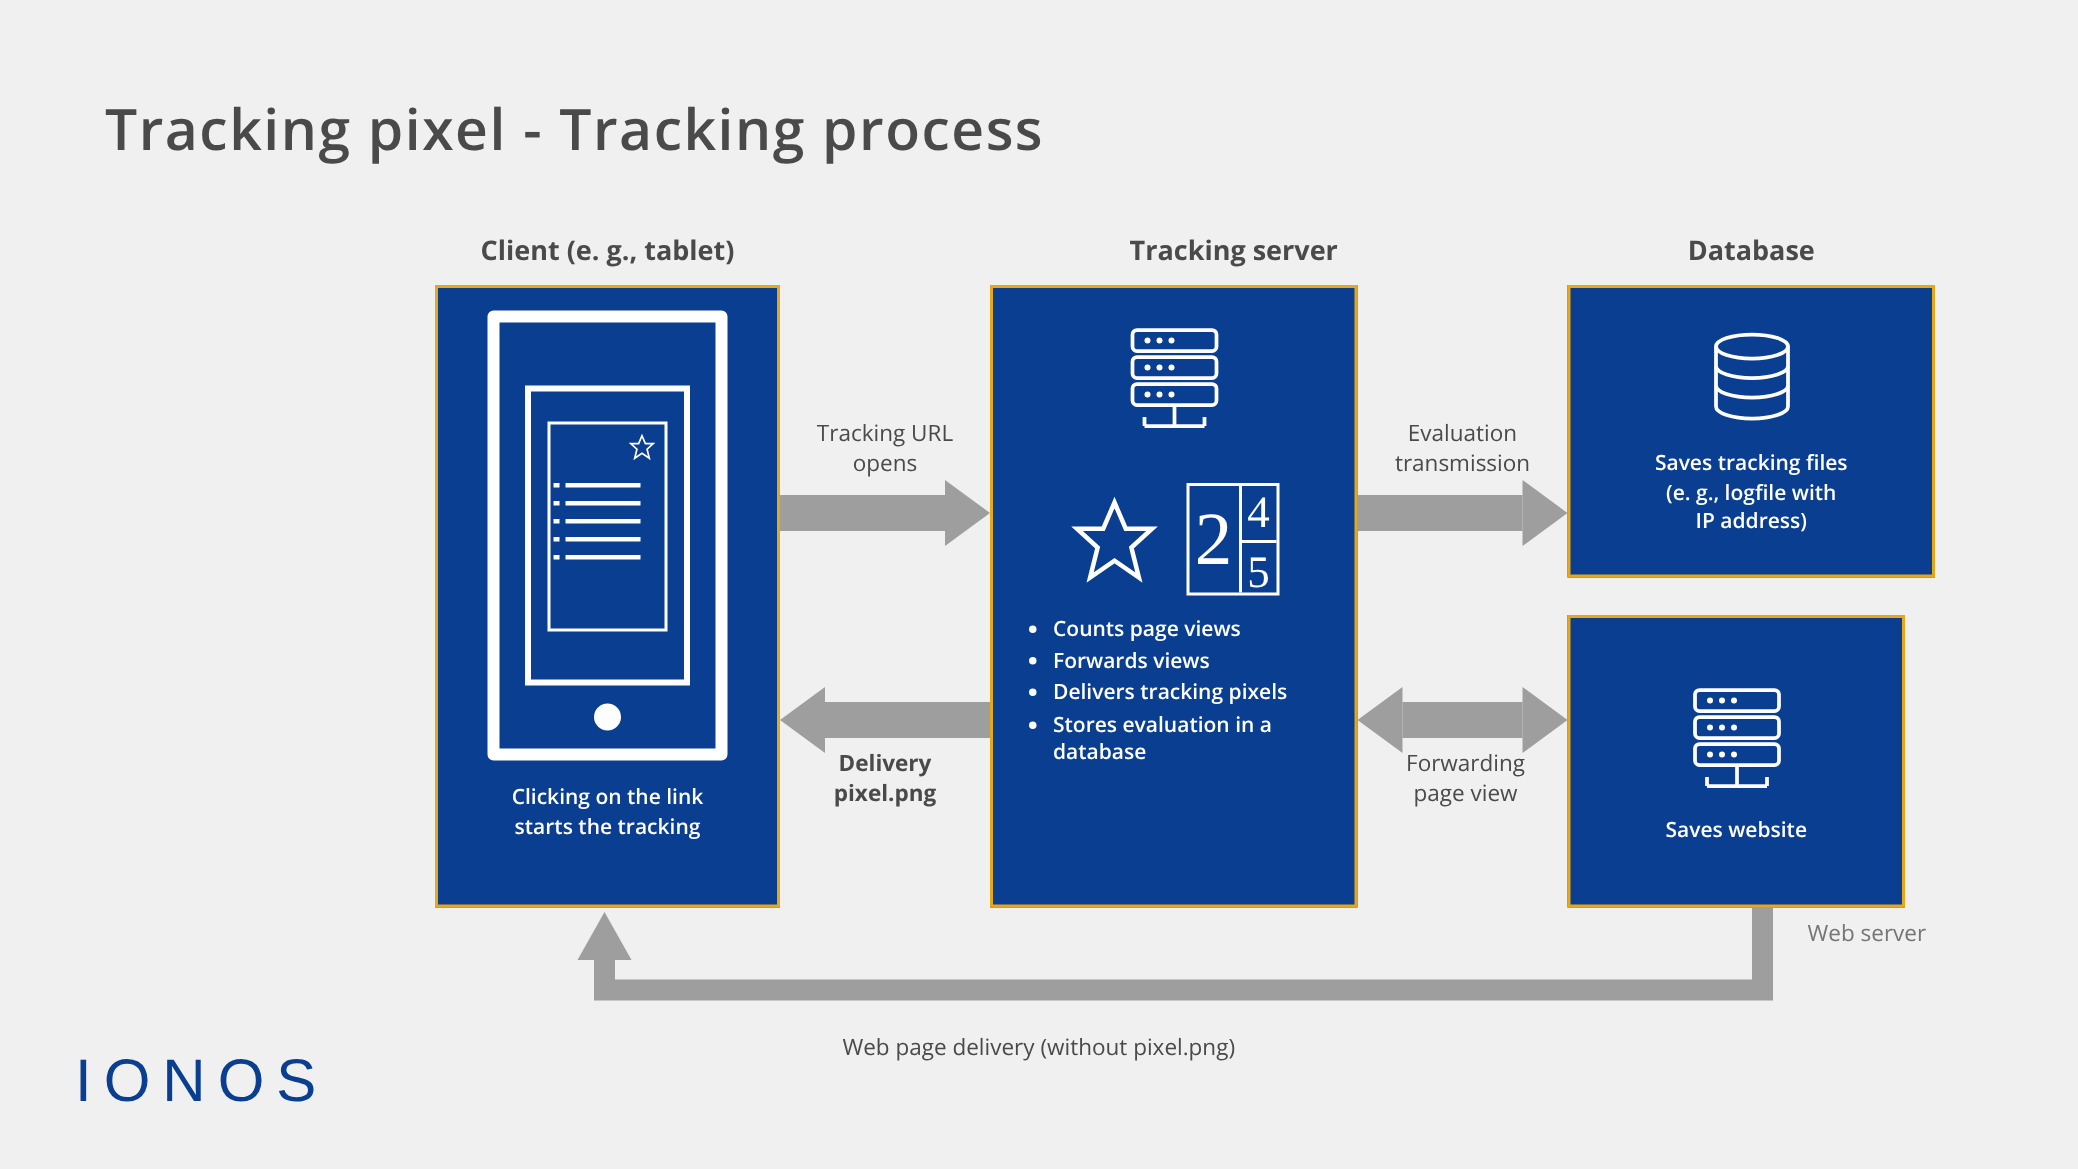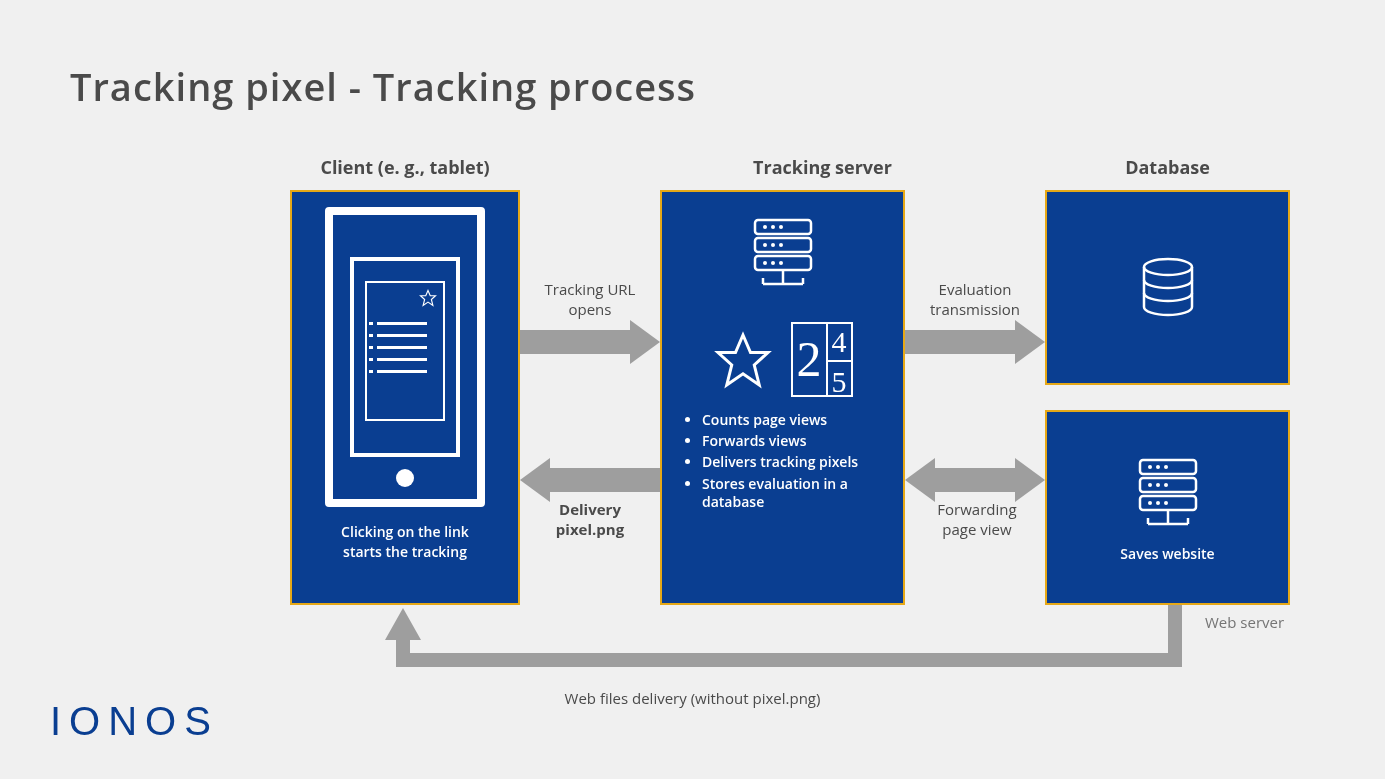--- a/index.html
+++ b/index.html
@@ -112,21 +112,21 @@
     display:flex;
     flex-direction:column;
     align-items:center;
     justify-content:center;
   }
   .db-text { font-size:14px; font-weight:600; margin-top:12px; line-height:1.4; }
   
   .web-box {
     left: 1045px;
     top: 410px;
-    width: 245px;
+    width: 225px;
     height: 195px;
     padding: 20px;
     display:flex;
     flex-direction:column;
     align-items:center;
     justify-content:center;
   }
   .web-label {
     position: absolute;
     left: 1205px;
@@ -235,20 +235,25 @@
   </ul>
 </div>
 
 <div class="box db-box">
   <svg width="70" height="70" viewBox="0 0 70 70">
     <ellipse cx="35" cy="14" rx="24" ry="8" fill="none" stroke="#fff" stroke-width="2.5"></ellipse>
     <path d="M 11 14 L 11 54 A 24 8 0 0 0 59 54 L 59 14" fill="none" stroke="#fff" stroke-width="2.5"></path>
     <path d="M 11 27 A 24 8 0 0 0 59 27" fill="none" stroke="#fff" stroke-width="2.5"></path>
     <path d="M 11 40 A 24 8 0 0 0 59 40" fill="none" stroke="#fff" stroke-width="2.5"></path>
   </svg>
+  <div class="db-text">
+    <span>Saves tracking files</span><br>
+    <span>(e. g., logfile with</span><br>
+    <span>IP address)</span>
+  </div>
 </div>
 
 <div class="box web-box">
   <svg width="80" height="80" viewBox="0 0 80 80">
     <rect x="12" y="8" width="56" height="14" rx="3" fill="none" stroke="#fff" stroke-width="2.5"></rect>
     <circle cx="22" cy="15" r="2" fill="#fff"></circle>
       <circle cx="30" cy="15" r="2" fill="#fff"></circle>
       <circle cx="38" cy="15" r="2" fill="#fff"></circle>
     <rect x="12" y="26" width="56" height="14" rx="3" fill="none" stroke="#fff" stroke-width="2.5"></rect>
     <circle cx="22" cy="33" r="2" fill="#fff"></circle>
@@ -306,15 +311,15 @@
 </div>
 <div class="arrow-label" style="left:520px; top:500px; width:140px;font-weight:bold;">
   <span>Delivery</span><br><span>pixel.png</span>
 </div>
 <div class="arrow-label" style="left:905px; top:280px; width:140px;">
   <span>Evaluation</span><br><span>transmission</span>
 </div>
 <div class="arrow-label" style="left:905px; top:500px; width:144px;">
   <span>Forwarding</span><br><span>page view</span>
 </div>
-<div class="bottom-label">Web files delivery (without pixel.png)</div>
+<div class="bottom-label">Web page delivery (without pixel.png)</div>
 
 <div class="logo">IONOS</div>
 
 </body></html>

